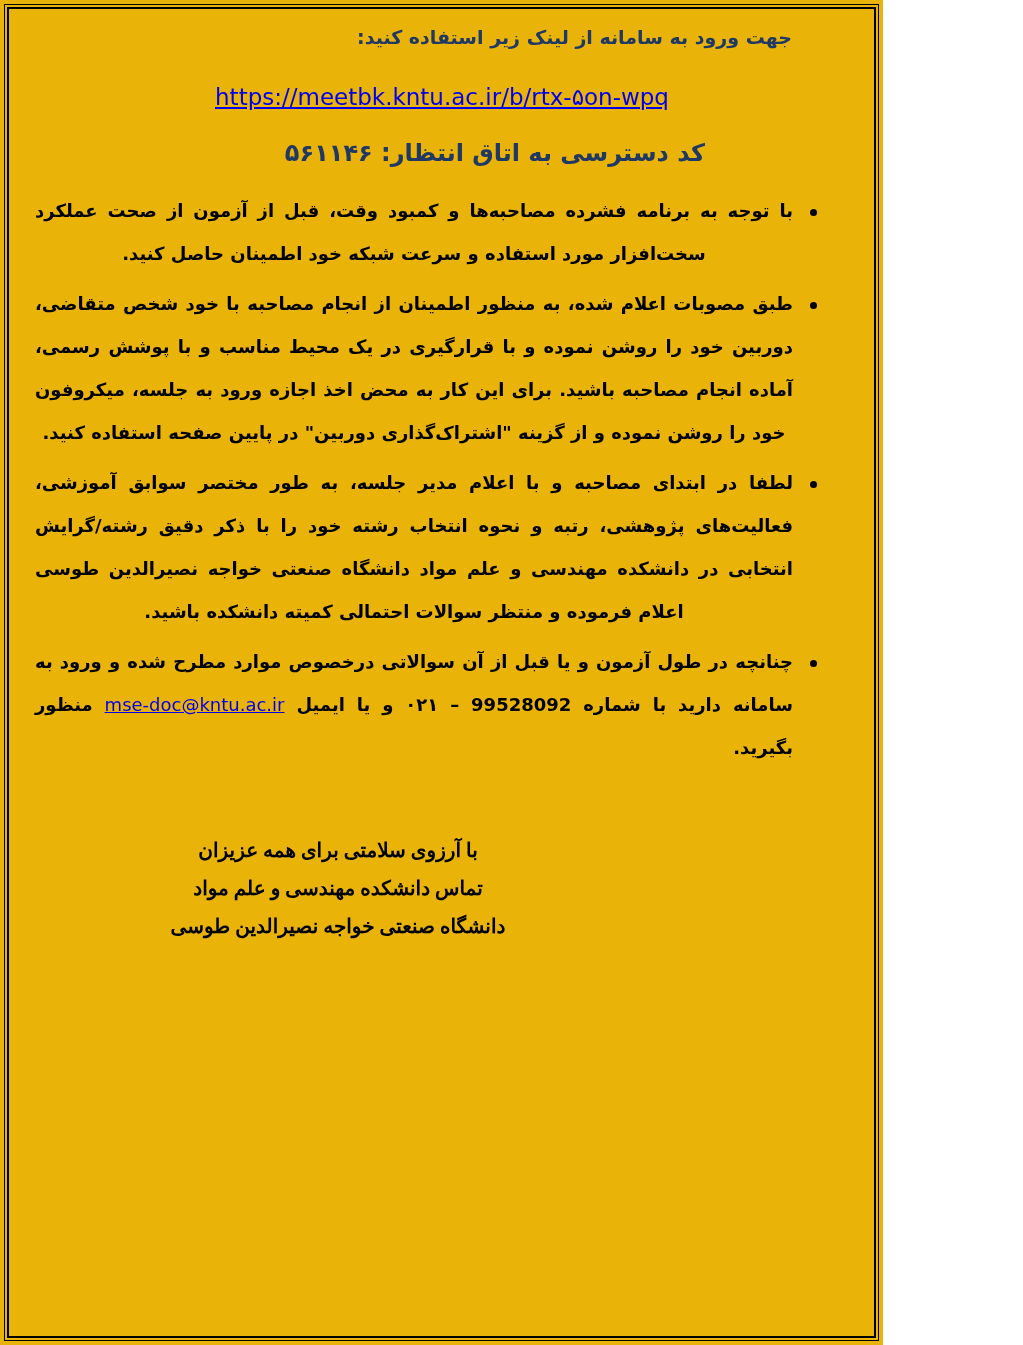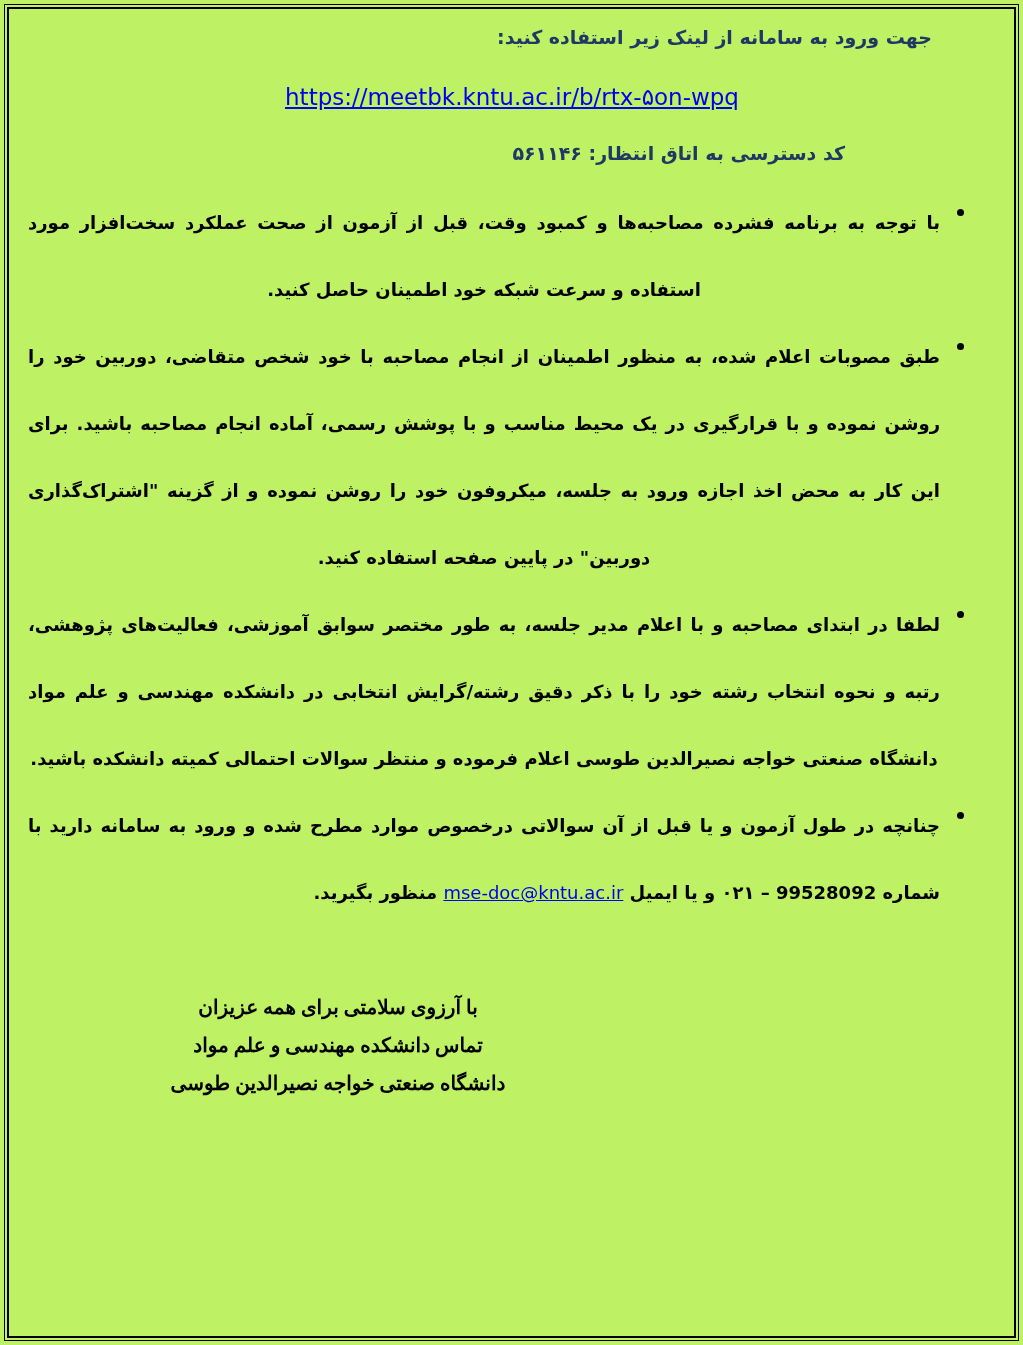--- a/index.html
+++ b/index.html
@@ -1,19 +1,19 @@
 <!DOCTYPE html>
 <html><head>
 <meta charset="utf-8">
 <style>
   html,body{margin:0;padding:0;background:#ffffff;}
   .page{
     position:relative;
-    width:1023px;height:1345px;
-    background:#bef264;
+    width:883px;height:1345px;
+    background:#eab308;
     overflow:hidden;
     font-family:"DejaVu Sans","Liberation Sans",sans-serif;
   }
   
   .frame-outer{position:absolute;inset:4px;border:1px solid #000;pointer-events:none;}
   .frame-inner{position:absolute;inset:7px;border:2px solid #000;pointer-events:none;}
 
   .content{
     position:relative;
     direction:rtl;
@@ -35,37 +35,37 @@
   }
   .meet-link{
     direction:ltr;unicode-bidi:embed;
     font-size:23px;
     color:#0000EE;
     text-decoration:underline;
     cursor:pointer;
   }
   .access{
     margin:27px 95px 0 0;
-    font-size:19px;font-weight:bold;
+    font-size:24px;font-weight:bold;
     color:#1F3864;
     text-align:right;
     line-height:27px;
   }
   ul.bullets{
     list-style:none;
     margin:22px 0 0 0;
     padding:0;
   }
   ul.bullets li{
     position:relative;
     font-size:18px;font-weight:bold;
-    line-height:67px;
+    line-height:43px;
     text-align:justify;
     text-align-last:center;
-    margin:0;
+    margin:7px;
   }
   ul.bullets li.align-last-right{text-align-last:right;}
   ul.bullets li::before{
     content:"";
     position:absolute;
     right:-24px;top:20px;
     width:7px;height:7px;
     border-radius:50%;
     background:#000;
   }

